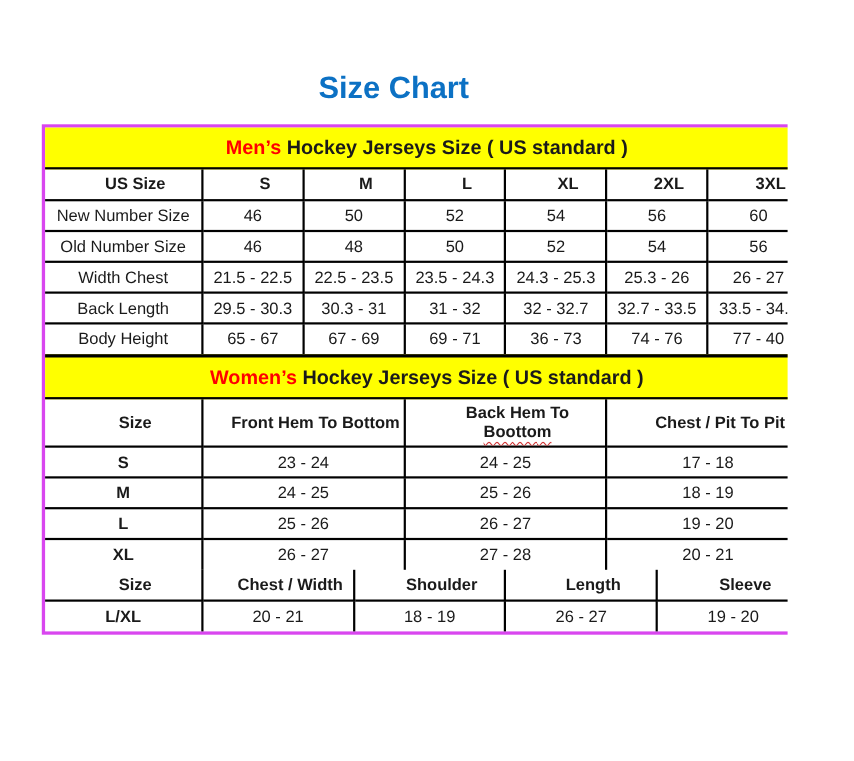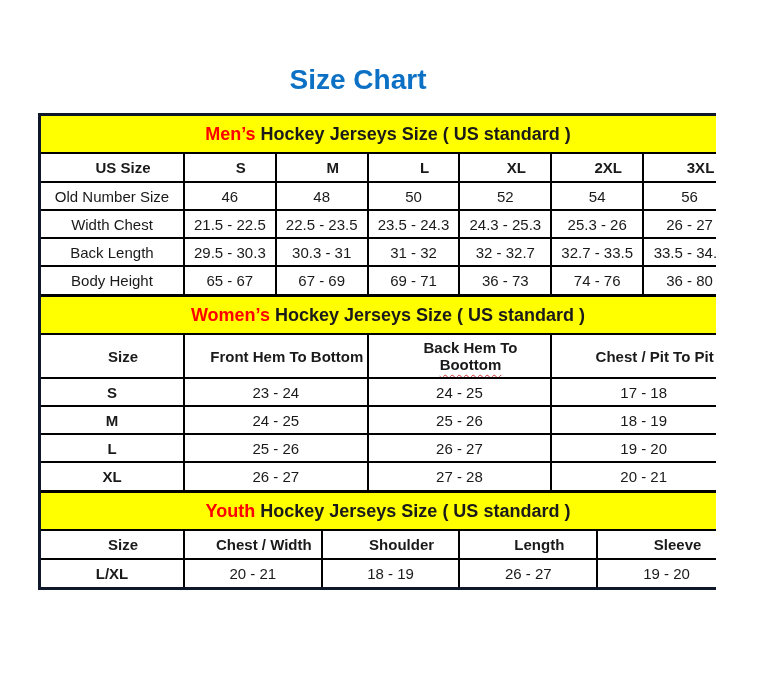--- a/index.html
+++ b/index.html
@@ -15,21 +15,21 @@
     margin: 64px 0 17px 0;
     text-align: center;
     font-size: 28px;
     font-weight: bold;
     color: #0C71C4;
     letter-spacing: 0px;
   }
   .chart {
     width: 700px;
     margin-left: 38px;
-    border: 3px solid #0f172a;
+    border: 3px solid #d946ef;
   }
   .band {
     background: #FFFF00;
     text-align: center;
     font-size: 18px;
     font-weight: bold;
     padding: 8px 0 7px 0;
     border-bottom: 2px solid #000;
     white-space: pre-wrap;
   }
@@ -83,20 +83,29 @@
               <th>S</th>
               <th>M</th>
               <th>L</th>
               <th>XL</th>
               <th>2XL</th>
               <th>3XL</th>
             </tr>
           </thead>
         <tbody>
             <tr>
+              <td class="lbl">New Number Size</td>
+              <td>46</td>
+              <td>50</td>
+              <td>52</td>
+              <td>54</td>
+              <td>56</td>
+              <td>60</td>
+            </tr>
+            <tr>
               <td class="lbl">Old Number Size</td>
               <td>46</td>
               <td>48</td>
               <td>50</td>
               <td>52</td>
               <td>54</td>
               <td>56</td>
             </tr>
             <tr>
               <td class="lbl">Width Chest</td>
@@ -116,21 +125,21 @@
               <td>32.7 - 33.5</td>
               <td>33.5 - 34.6</td>
             </tr>
             <tr>
               <td class="lbl">Body Height</td>
               <td>65 - 67</td>
               <td>67 - 69</td>
               <td>69 - 71</td>
               <td>36 - 73</td>
               <td>74 - 76</td>
-              <td>36 - 80</td>
+              <td>77 - 40</td>
             </tr>
           </tbody>
       </table>
     </section>
 
     <section class="sec">
       <div class="band"><span class="accent">Women’s</span><span> Hockey Jerseys Size ( US standard )</span></div>
       <table class="t">
         <thead>
             <tr>
@@ -163,21 +172,20 @@
               <td class="lbl bold">XL</td>
               <td>26 - 27</td>
               <td>27 - 28</td>
               <td>20 - 21</td>
             </tr>
           </tbody>
       </table>
     </section>
 
     <section class="sec">
-      <div class="band"><span class="accent">Youth</span><span> Hockey Jerseys Size ( US standard )</span></div>
       <table class="t">
         <thead>
             <tr>
               <th class="lbl">Size</th>
               <th>Chest / Width</th>
               <th>Shoulder</th>
               <th>Length</th>
               <th>Sleeve</th>
             </tr>
           </thead>

